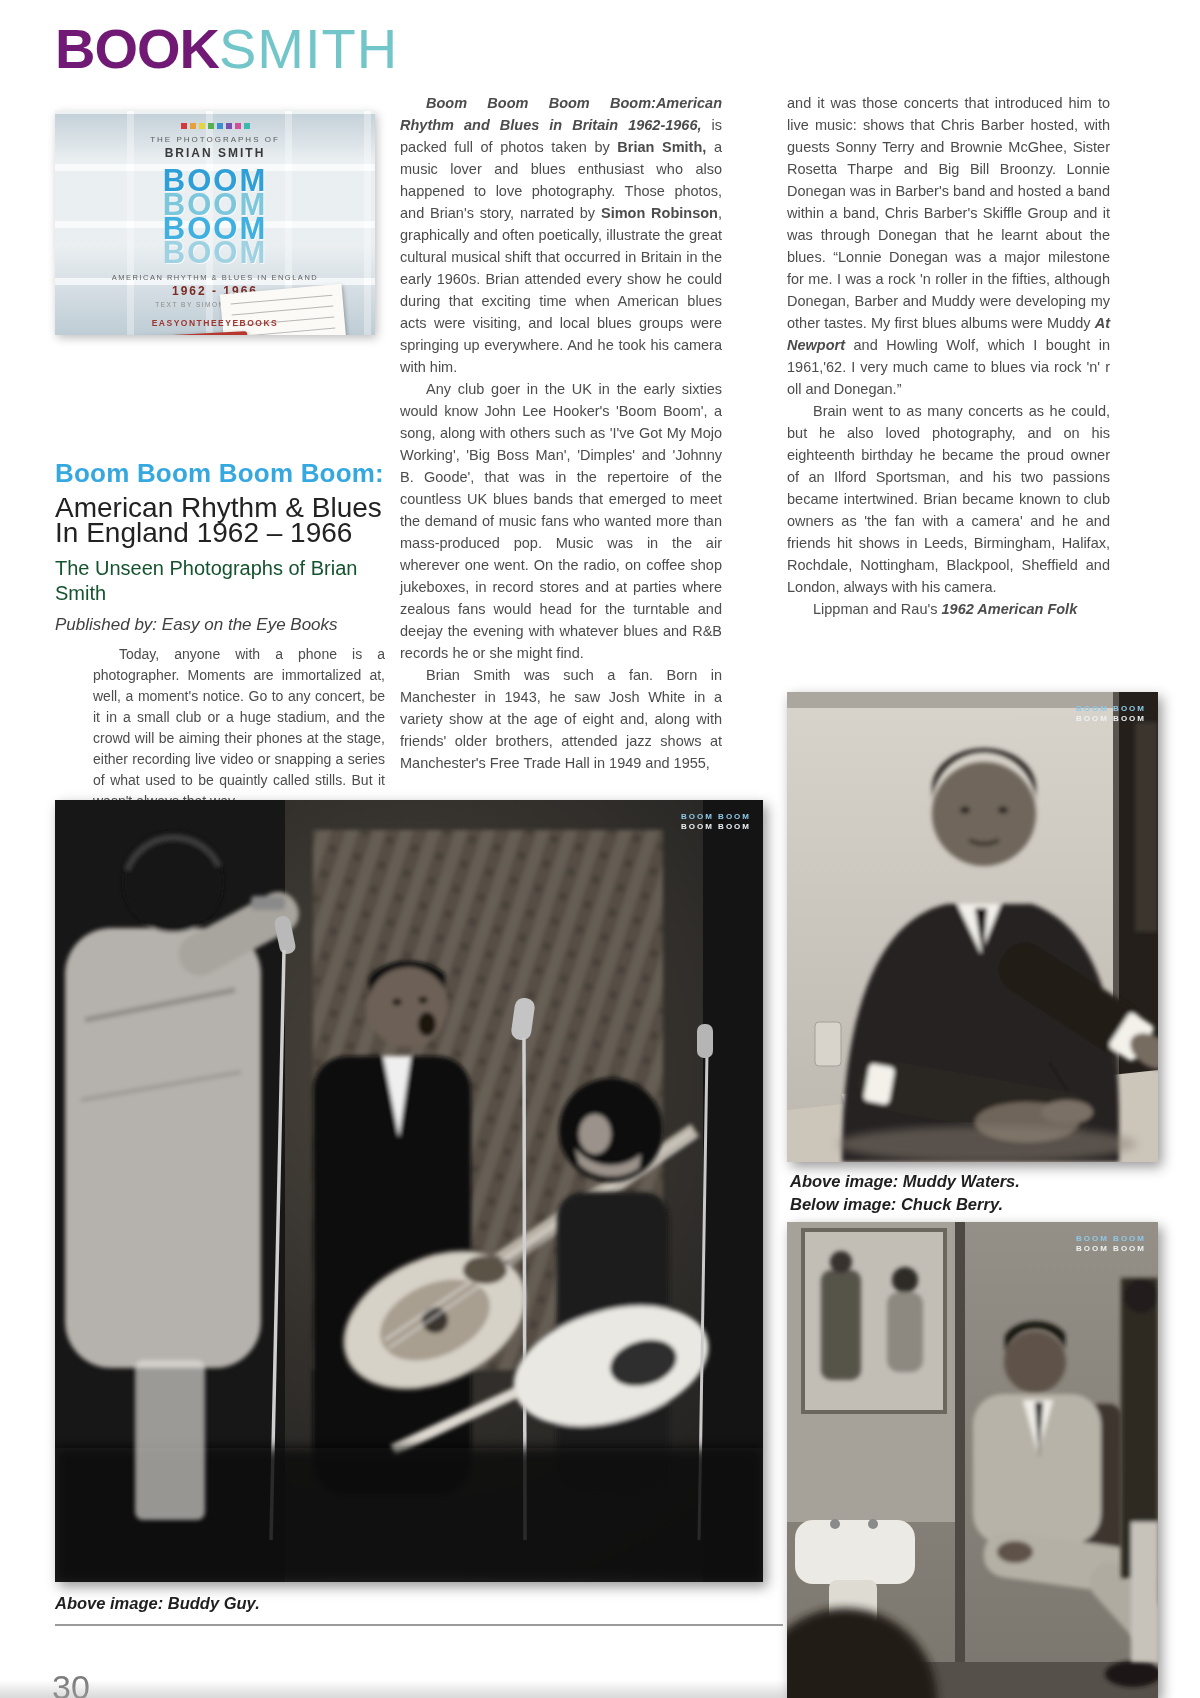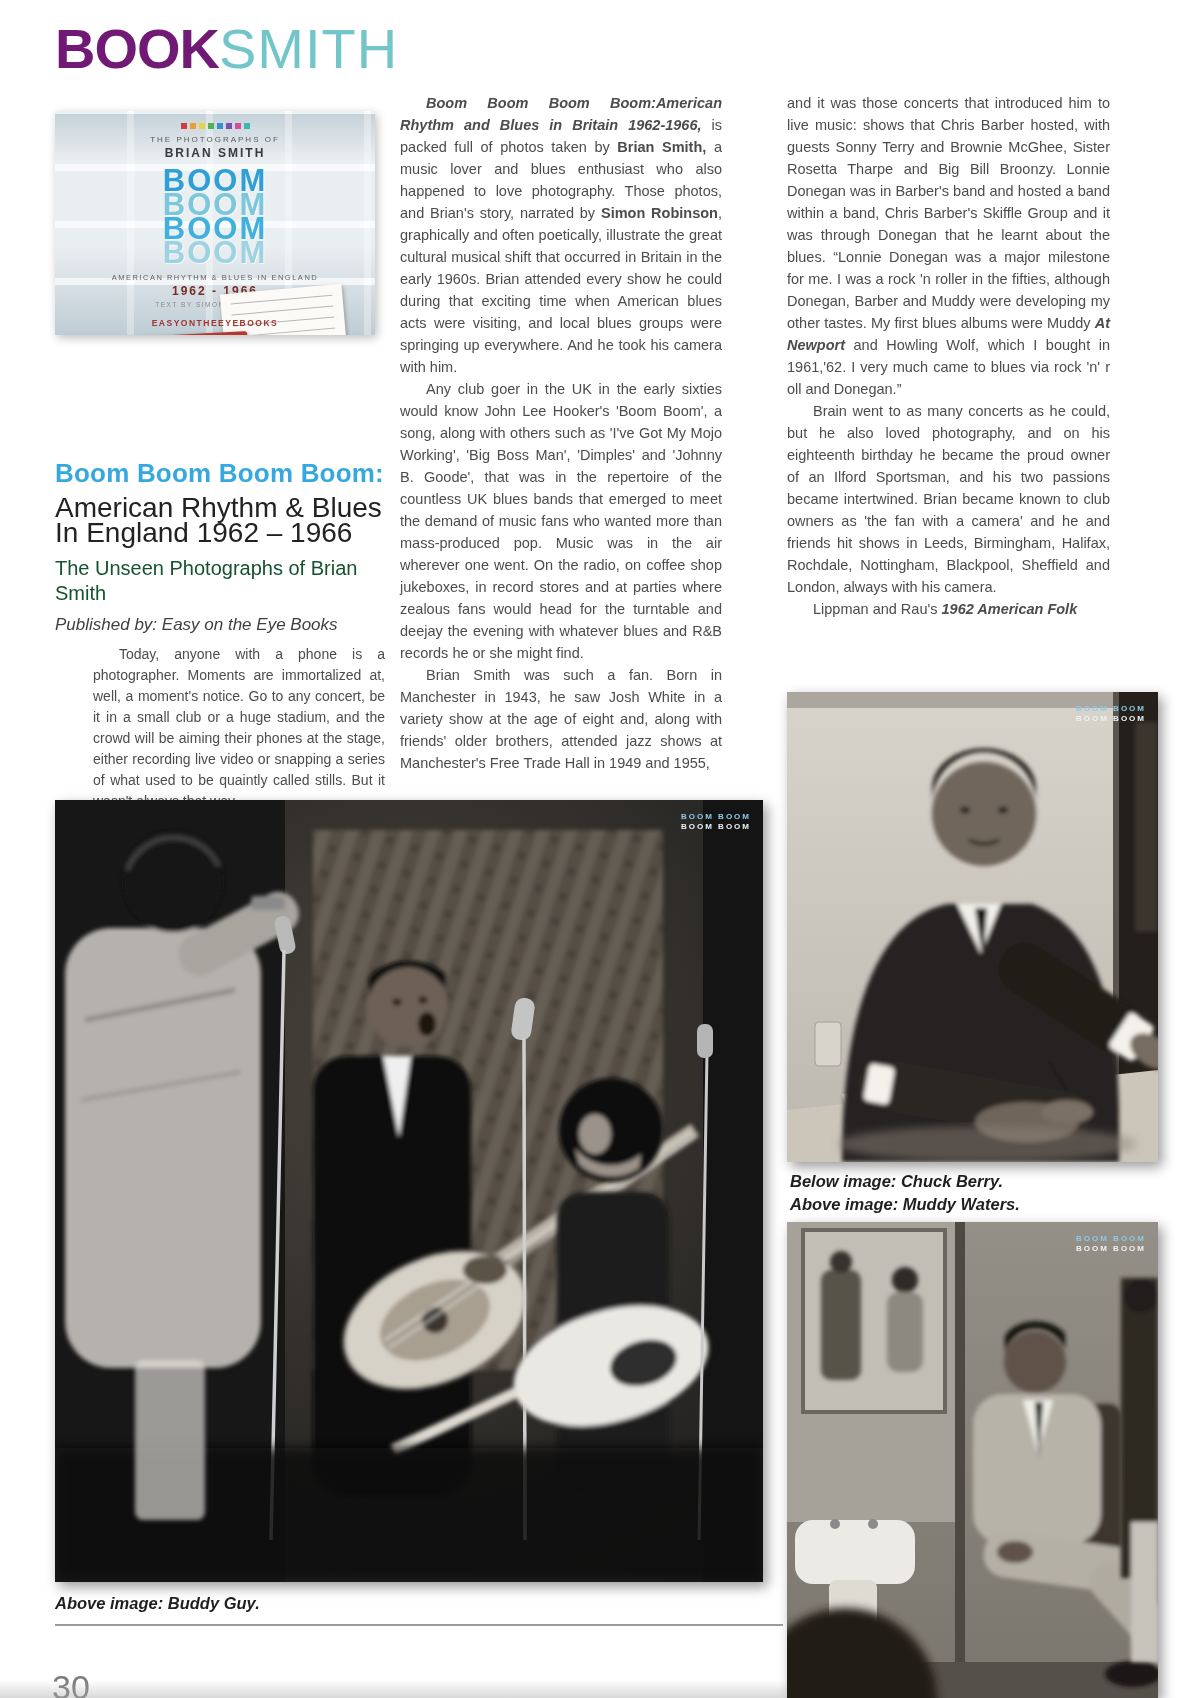--- a/index.html
+++ b/index.html
@@ -223,22 +223,22 @@
       </g>
       <ellipse cx="200" cy="452" rx="150" ry="18" fill="#8d8377" opacity="0.5" filter="url(#soft4)"></ellipse>
     </svg>
     <div class="watermark">
       <span class="w1">BOOM BOOM</span>
       <span class="w2">BOOM BOOM</span>
     </div>
   </div>
 
   <div class="caption caption-right">
+    <div>Above image: Muddy Waters.</div>
     <div>Below image: Chuck Berry.</div>
-    <div>Above image: Muddy Waters.</div>
   </div>
 
   <div class="photo photo-chuck">
     <svg viewBox="0 0 371 476">
       <defs>
         <linearGradient id="cbg" x1="0" y1="0" x2="0" y2="1">
           <stop offset="0" stop-color="#948f87"></stop>
             <stop offset="1" stop-color="#7b766d"></stop>
         </linearGradient>
         <filter id="csoft2">

